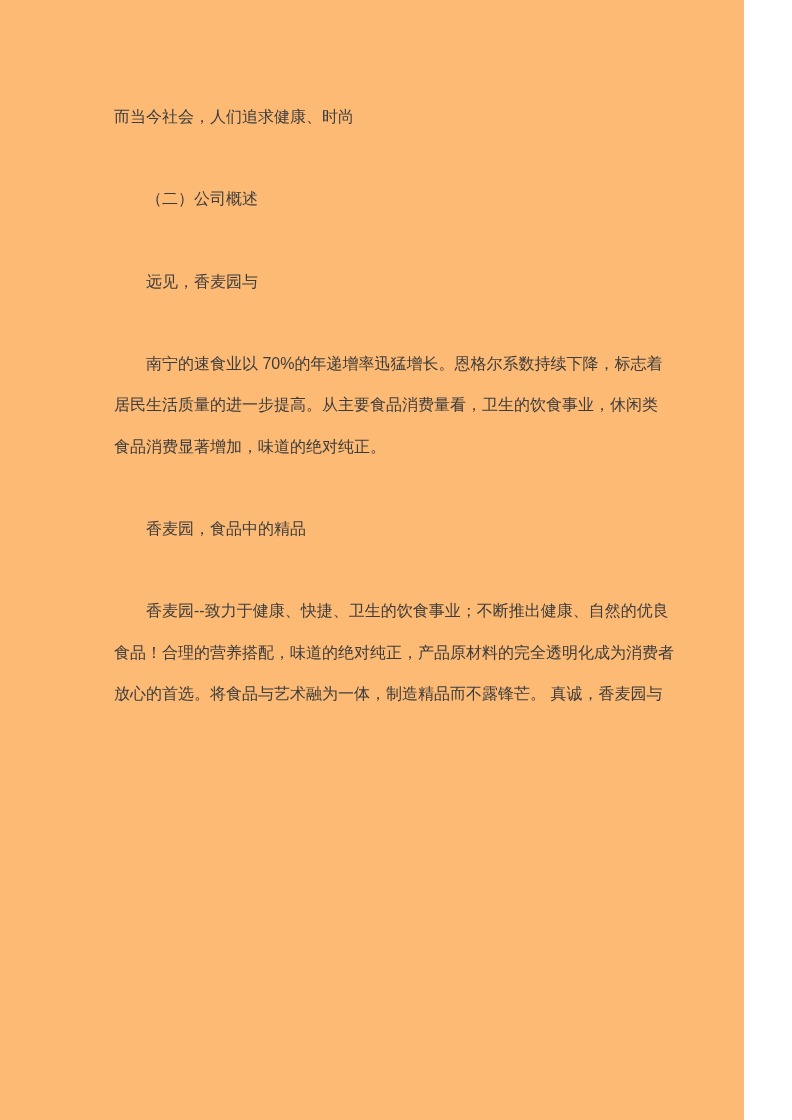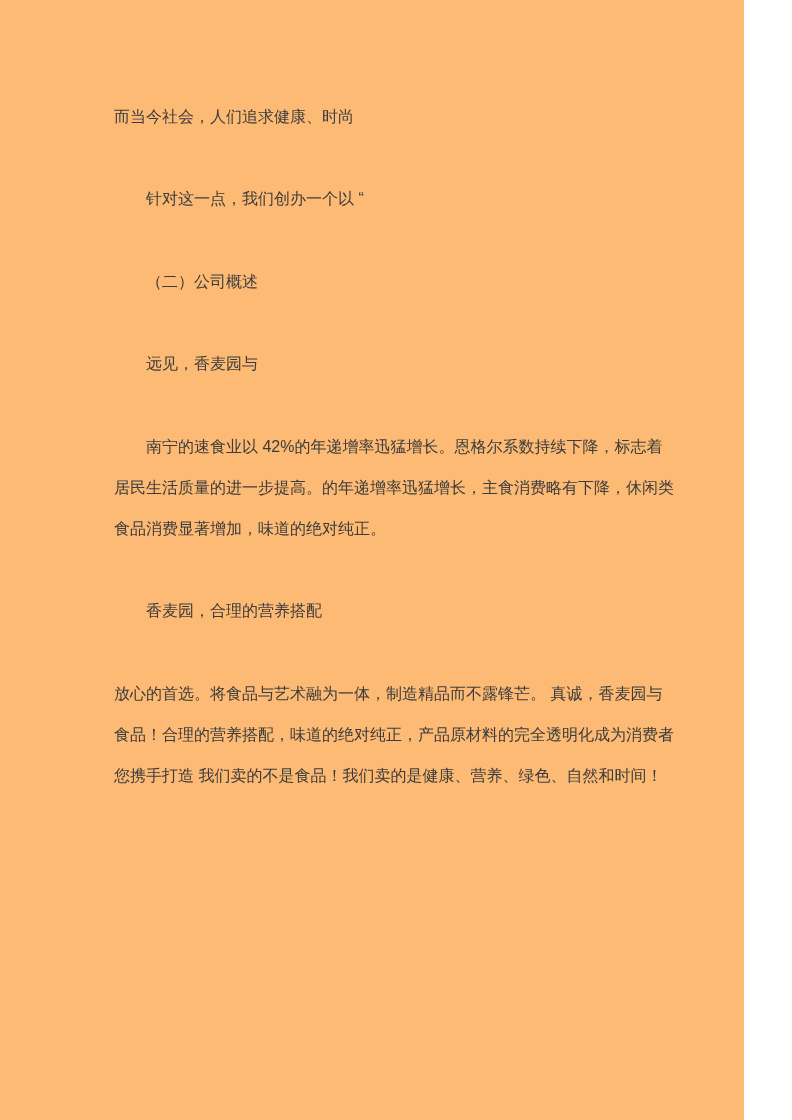--- a/index.html
+++ b/index.html
@@ -41,44 +41,41 @@
 </head>
 <body>
 
 <div class="page">
   <div class="doc">
 
     <div class="para">
       <span class="line">而当今社会，人们追求健康、时尚</span>
     </div>
 
-    <div class="para">
-      <span class="line indent">针对这一点，我们创办一个以 “</span>
-    </div>
 
 
 
     <div class="para">
       <span class="line indent">（二）公司概述</span>
     </div>
 
     <div class="para">
       <span class="line indent">远见，香麦园与</span>
     </div>
 
     <div class="para">
-      <span class="line indent">南宁的速食业以 42%的年递增率迅猛增长。恩格尔系数持续下降，标志着</span>
-      <span class="line">居民生活质量的进一步提高。的年递增率迅猛增长，主食消费略有下降，休闲类</span>
+      <span class="line indent">南宁的速食业以 70%的年递增率迅猛增长。恩格尔系数持续下降，标志着</span>
+      <span class="line">居民生活质量的进一步提高。从主要食品消费量看，卫生的饮食事业，休闲类</span>
       <span class="line">食品消费显著增加，味道的绝对纯正。</span>
     </div>
 
     <div class="para">
-      <span class="line indent">香麦园，合理的营养搭配</span>
+      <span class="line indent">香麦园，食品中的精品</span>
     </div>
 
     <div class="para">
+      <span class="line indent">香麦园--致力于健康、快捷、卫生的饮食事业；不断推出健康、自然的优良</span>
+      <span class="line">食品！合理的营养搭配，味道的绝对纯正，产品原材料的完全透明化成为消费者</span>
       <span class="line">放心的首选。将食品与艺术融为一体，制造精品而不露锋芒。 真诚，香麦园与</span>
-      <span class="line">食品！合理的营养搭配，味道的绝对纯正，产品原材料的完全透明化成为消费者</span>
-      <span class="line">您携手打造 我们卖的不是食品！我们卖的是健康、营养、绿色、自然和时间！</span>
     </div>
 
   </div>
 </div>
 
 </body></html>

